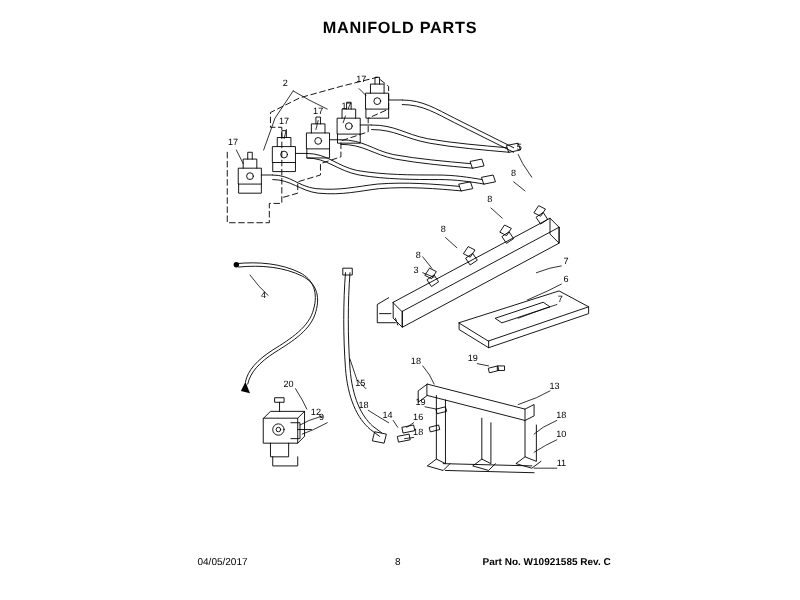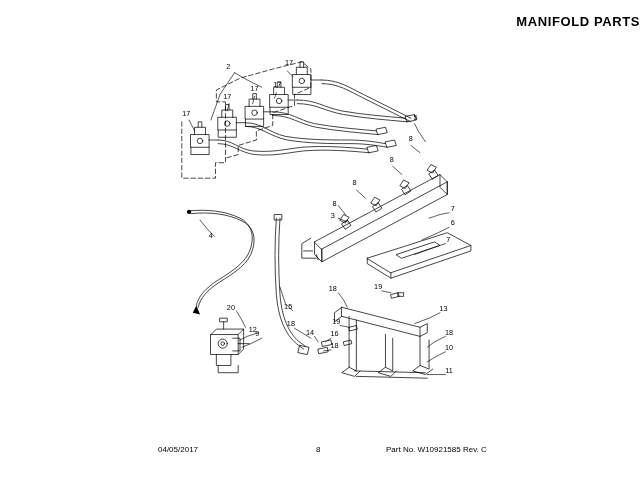--- a/index.html
+++ b/index.html
@@ -19,21 +19,21 @@
     position: relative;
     width: 640px;
     height: 480px;
     background: #ffffff;
   }
   #title {
     position: absolute;
     top: 14px;
     left: 0;
     width: 640px;
-    text-align: right;
+    text-align: center;
     font-size: 13px;
     font-weight: bold;
     letter-spacing: 0.6px;
     color: #000000;
   }
   #diagram-area {
     position: absolute;
     top: 40px;
     left: 0;
     width: 640px;
@@ -44,21 +44,21 @@
   }
   .footer-text {
     position: absolute;
     bottom: 26px;
     font-size: 8px;
     color: #000000;
     white-space: nowrap;
   }
   #footer-date { left: 158px; }
   #footer-page { left: 316px; }
-  #footer-partno { left: 386px; }
+  #footer-partno { left: 386px; font-weight: bold; }
   .callout {
     font-family: "Liberation Sans", sans-serif;
     font-size: 8px;
     fill: #000000;
   }
 </style>
 </head>
 <body>
 
 <div id="page">

